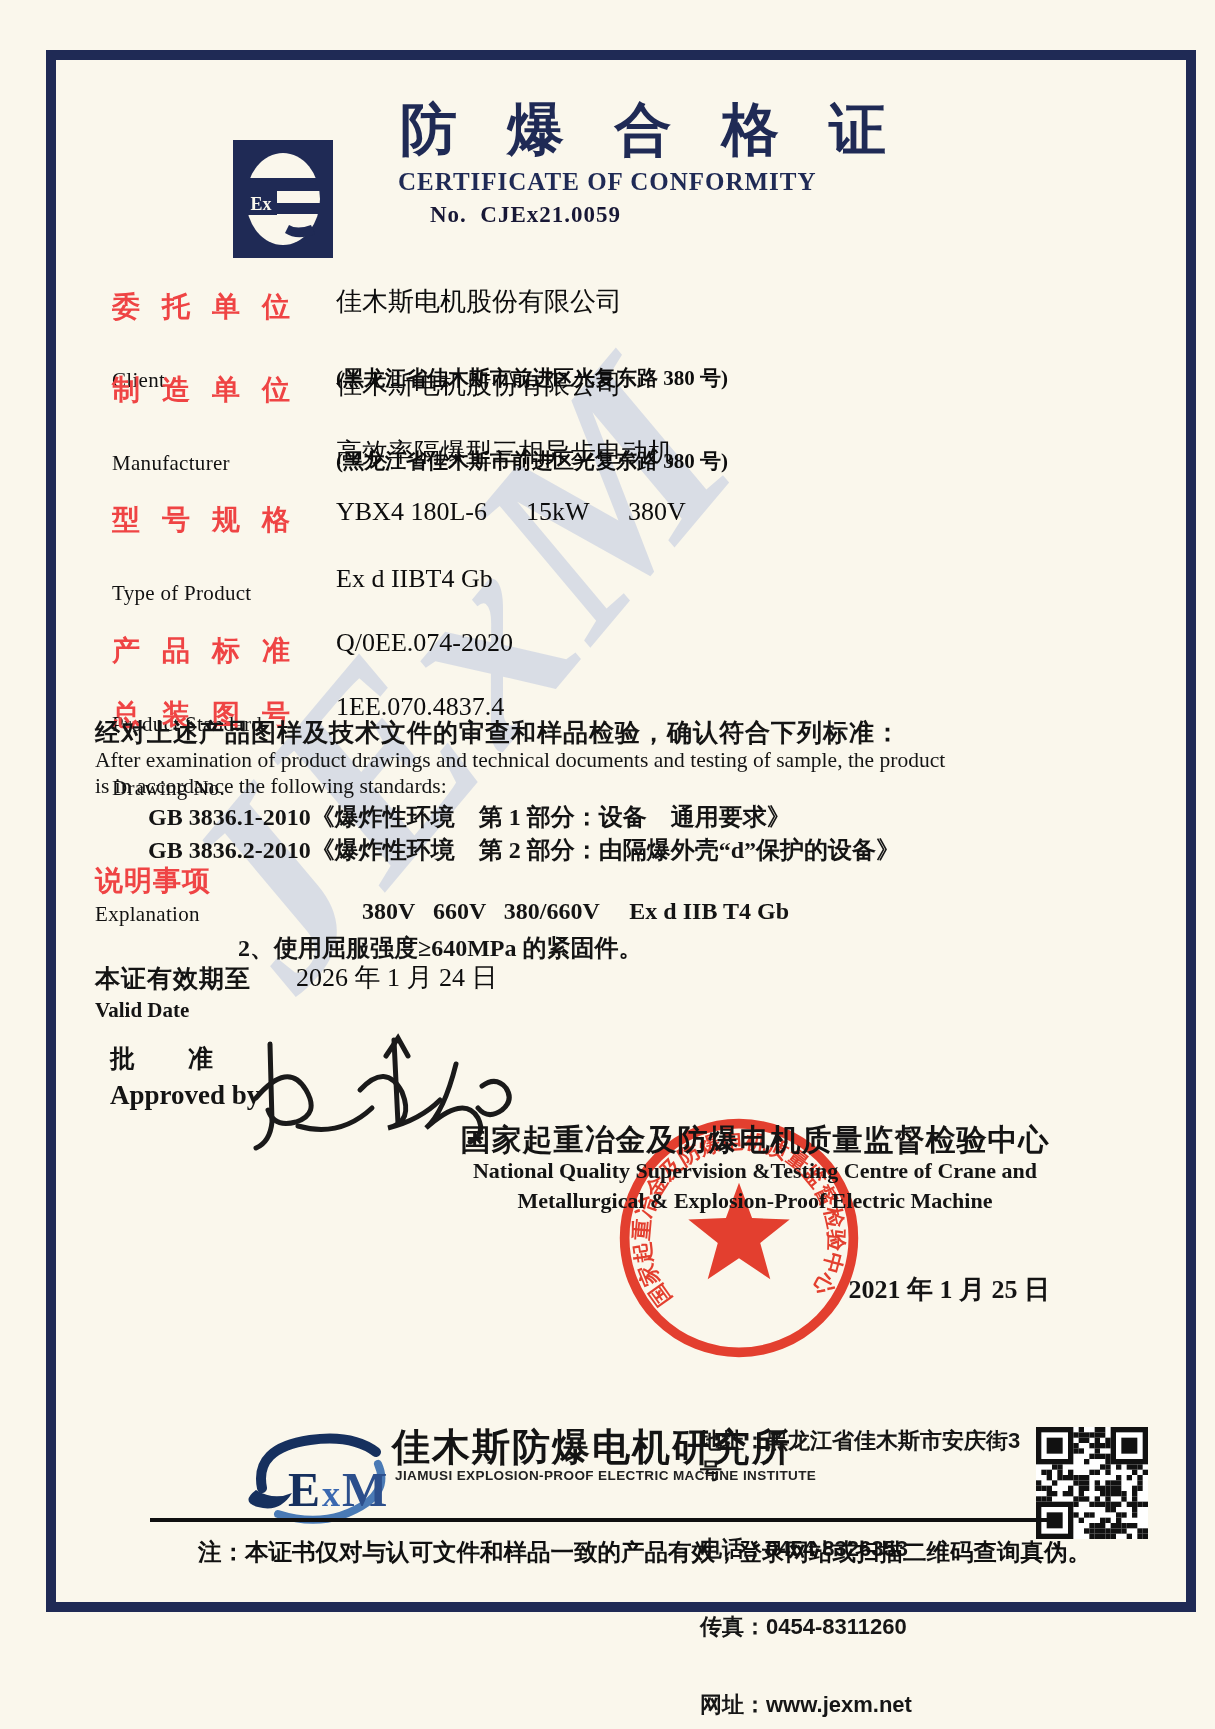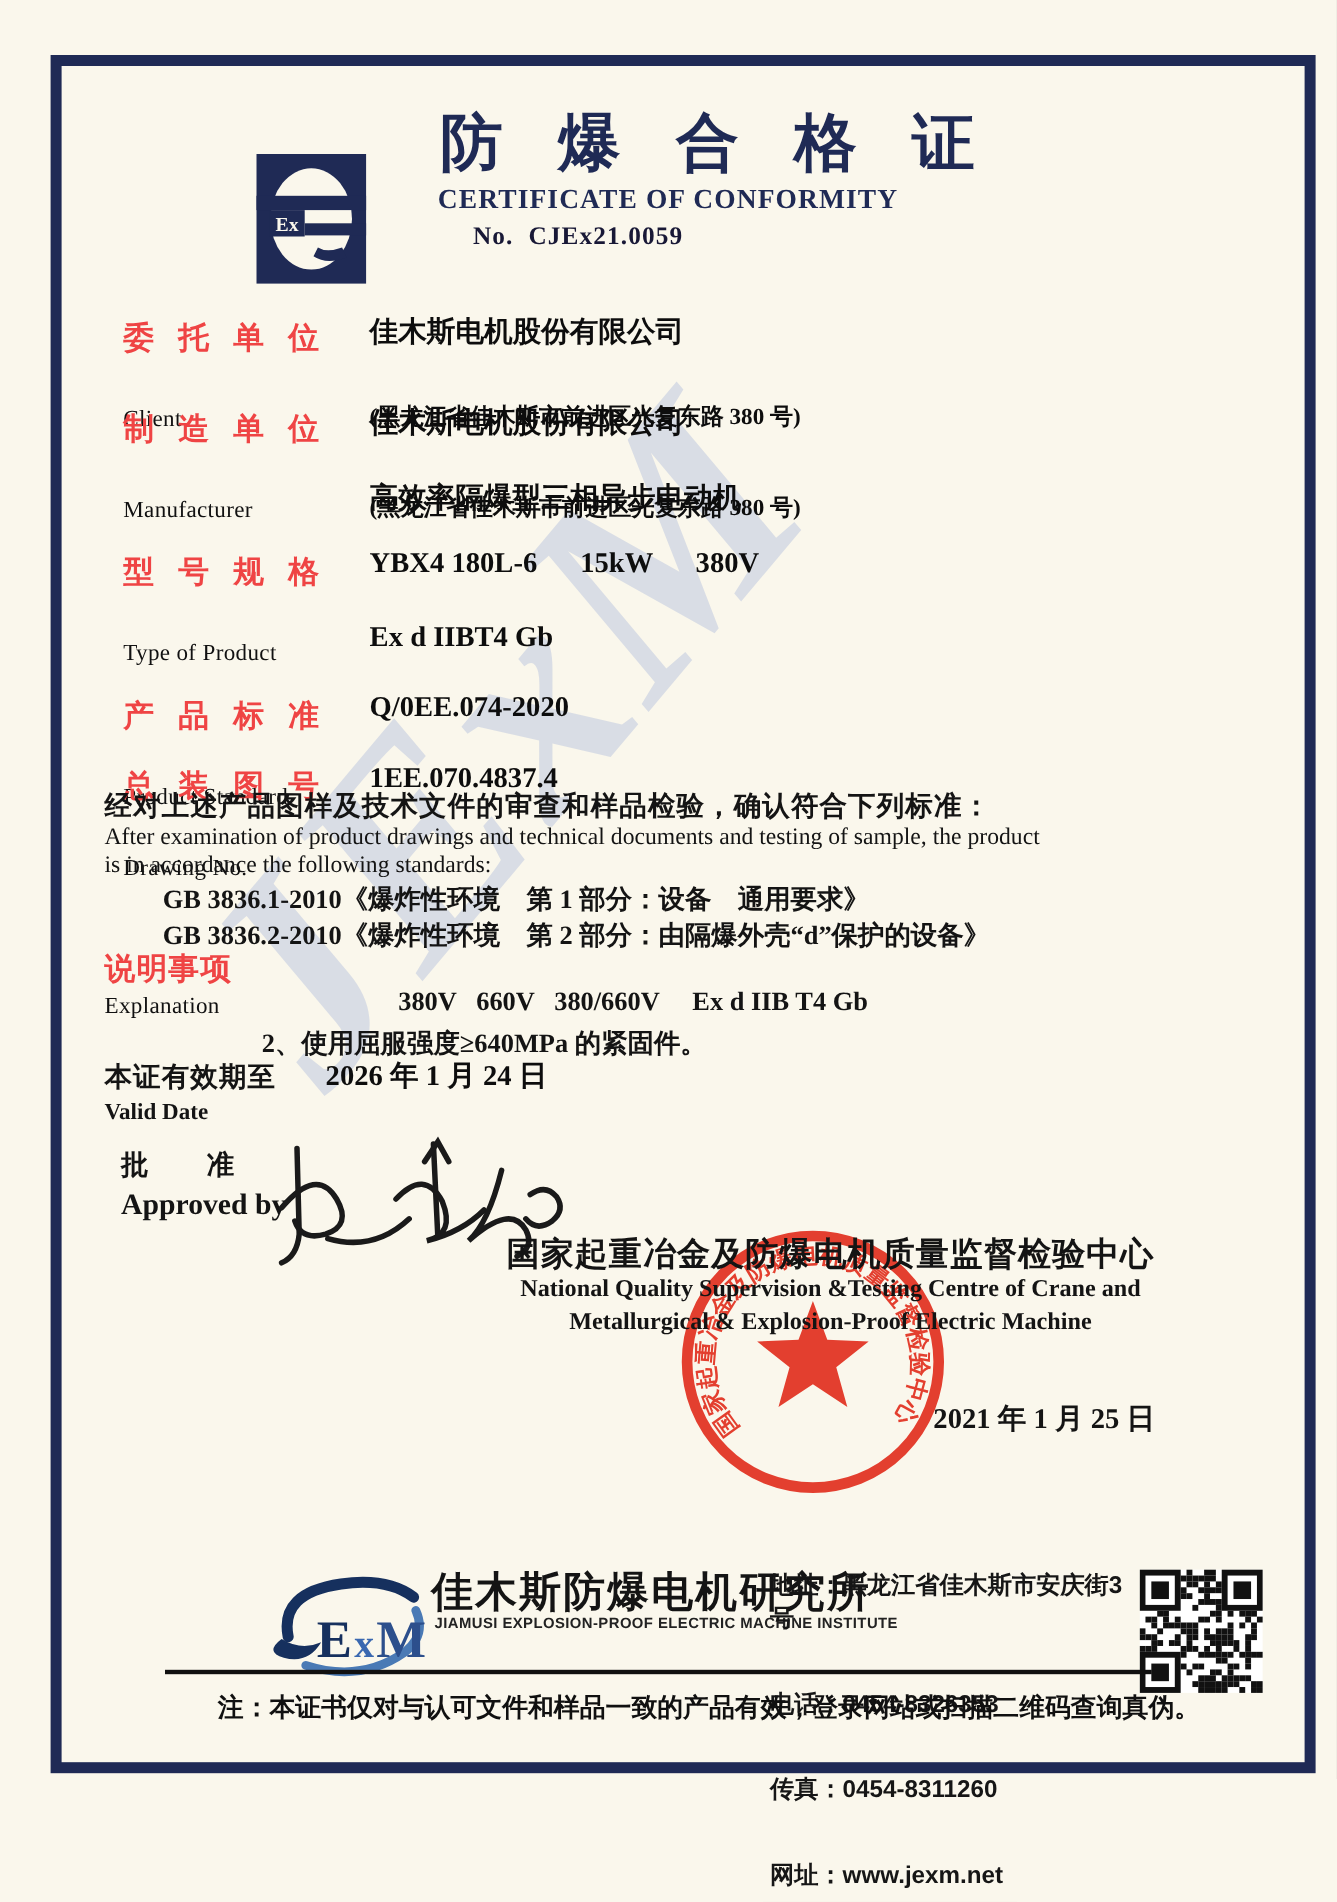--- a/index.html
+++ b/index.html
@@ -22,21 +22,21 @@
   }
   .content{position:absolute; inset:0; z-index:1;}
   .cert-title{
     font-size:57px; font-weight:bold; letter-spacing:8px; word-spacing:20px;
     color:#1f2a55;
   }
   .cert-subtitle{font-size:25px; font-weight:bold; letter-spacing:1px; color:#1f2a55;}
   .cert-number{font-size:23px; font-weight:bold; color:#181836; letter-spacing:1px;}
   .label-zh{font-size:28px; font-weight:bold; letter-spacing:3px; word-spacing:9px; color:#ef4444;}
   .label-en{font-size:21px; color:#111; margin-top:6px; letter-spacing:0.3px;}
-  .val{font-size:26px; font-weight:bold; color:#0d0d0d;}
+  .val{font-size:26px; font-weight:normal; color:#0d0d0d;}
   .val-note{font-size:21px; font-weight:bold; color:#0d0d0d; margin-top:9px;}
   .para-zh{font-size:25px; font-weight:bold; letter-spacing:1px;}
   .para-en{font-size:21.5px;}
   .std{font-size:24px; font-weight:bold;}
   .expl{font-size:24px; font-weight:bold;}
   .seal-wrap{position:absolute; left:613px; top:1112px; width:252px; height:252px; z-index:2; opacity:0.92;}
   .authority-zh{font-size:30px; font-weight:bold; text-align:center; letter-spacing:1px; z-index:3;}
   .authority-en{font-size:22px; font-weight:bold; text-align:center; z-index:3;}
   .issue-date{font-size:26px; font-weight:bold; text-align:right; z-index:3;}
   .inst-zh{font-size:38px; font-weight:bold; letter-spacing:2px; font-family:"Liberation Sans",sans-serif;}

